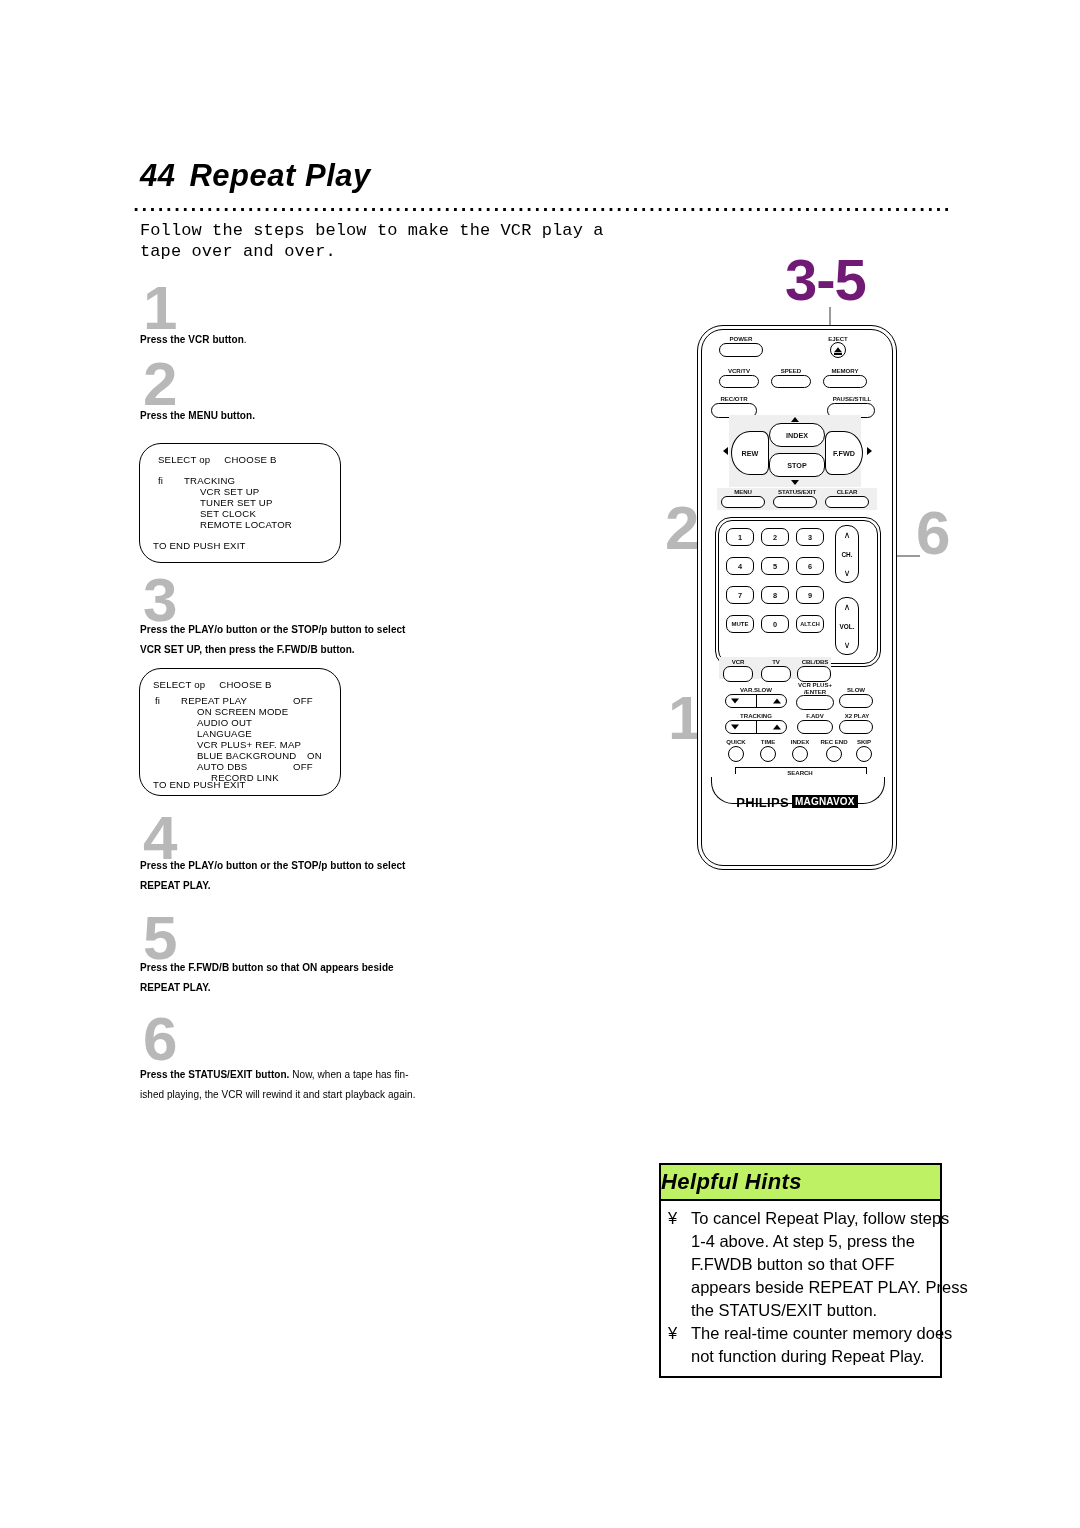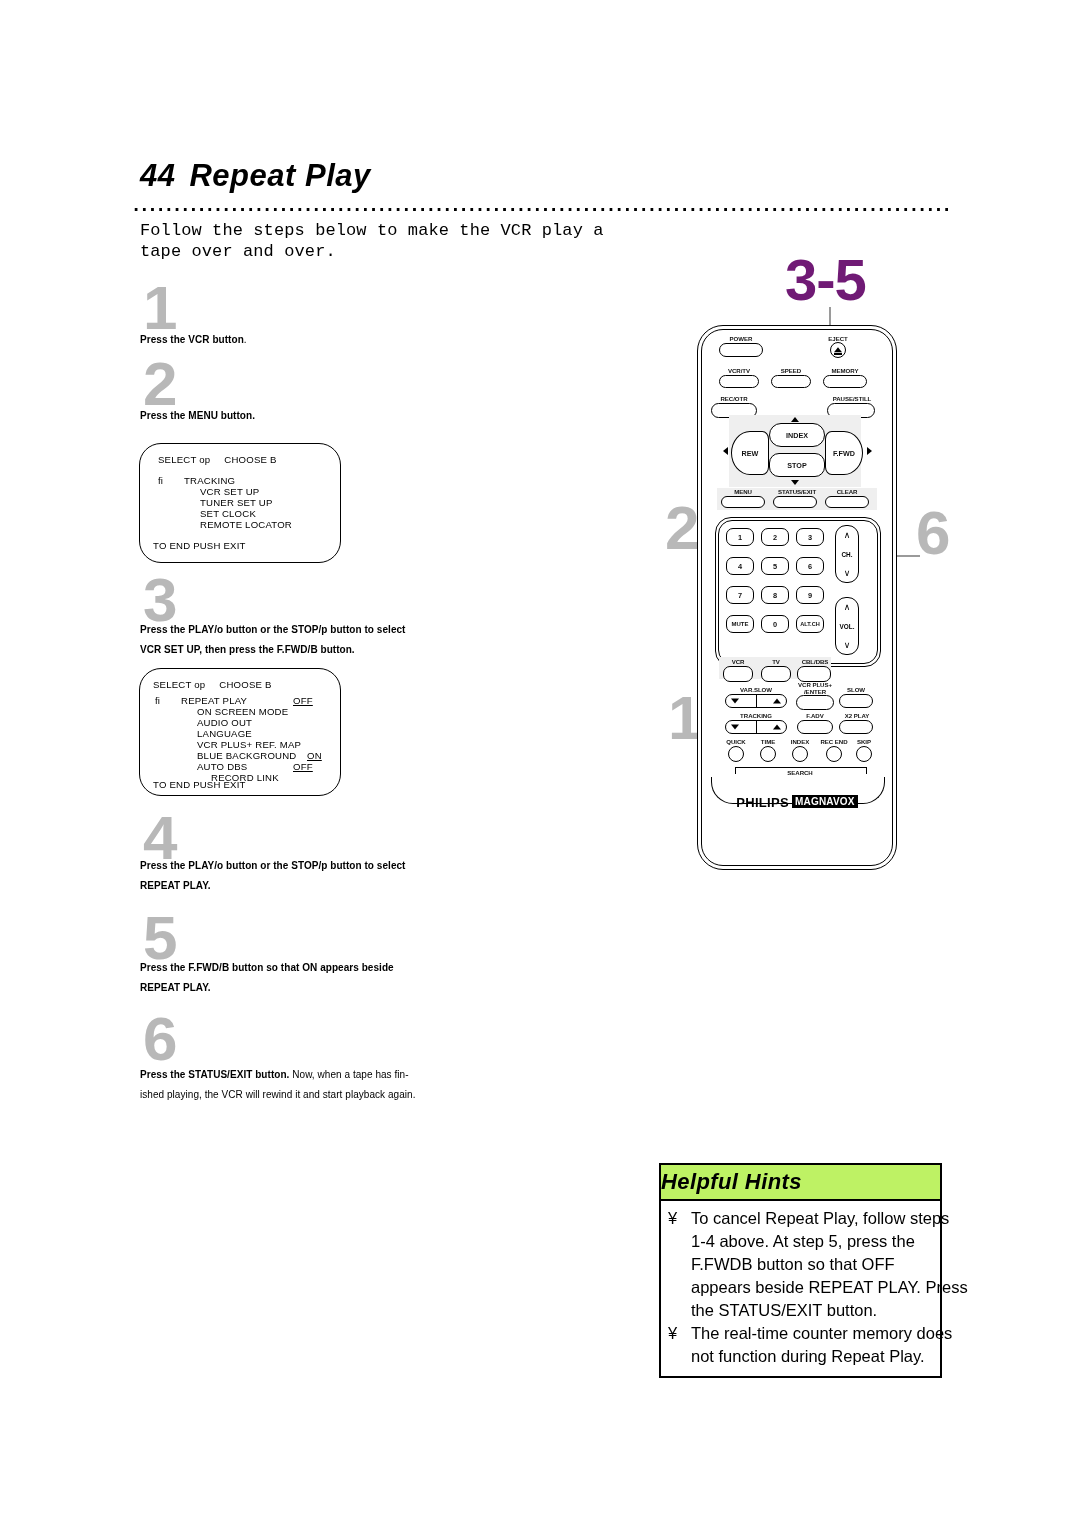--- a/index.html
+++ b/index.html
@@ -105,21 +105,20 @@
   .osd .osd-row .lbl {
     position: absolute;
     left: 26px;
     top: 0px;
   }
   .osd .osd-row .lbl.ind { left: 42px; }
   .osd .osd-row .val {
     position: absolute;
     left: 138px;
     top: 0px;
-    text-decoration: underline;
   }
   .osd .osd-foot {
     position: absolute;
     left: 13px;
     white-space: nowrap;
   }
 
   
   #hints-box {
     position: absolute;

